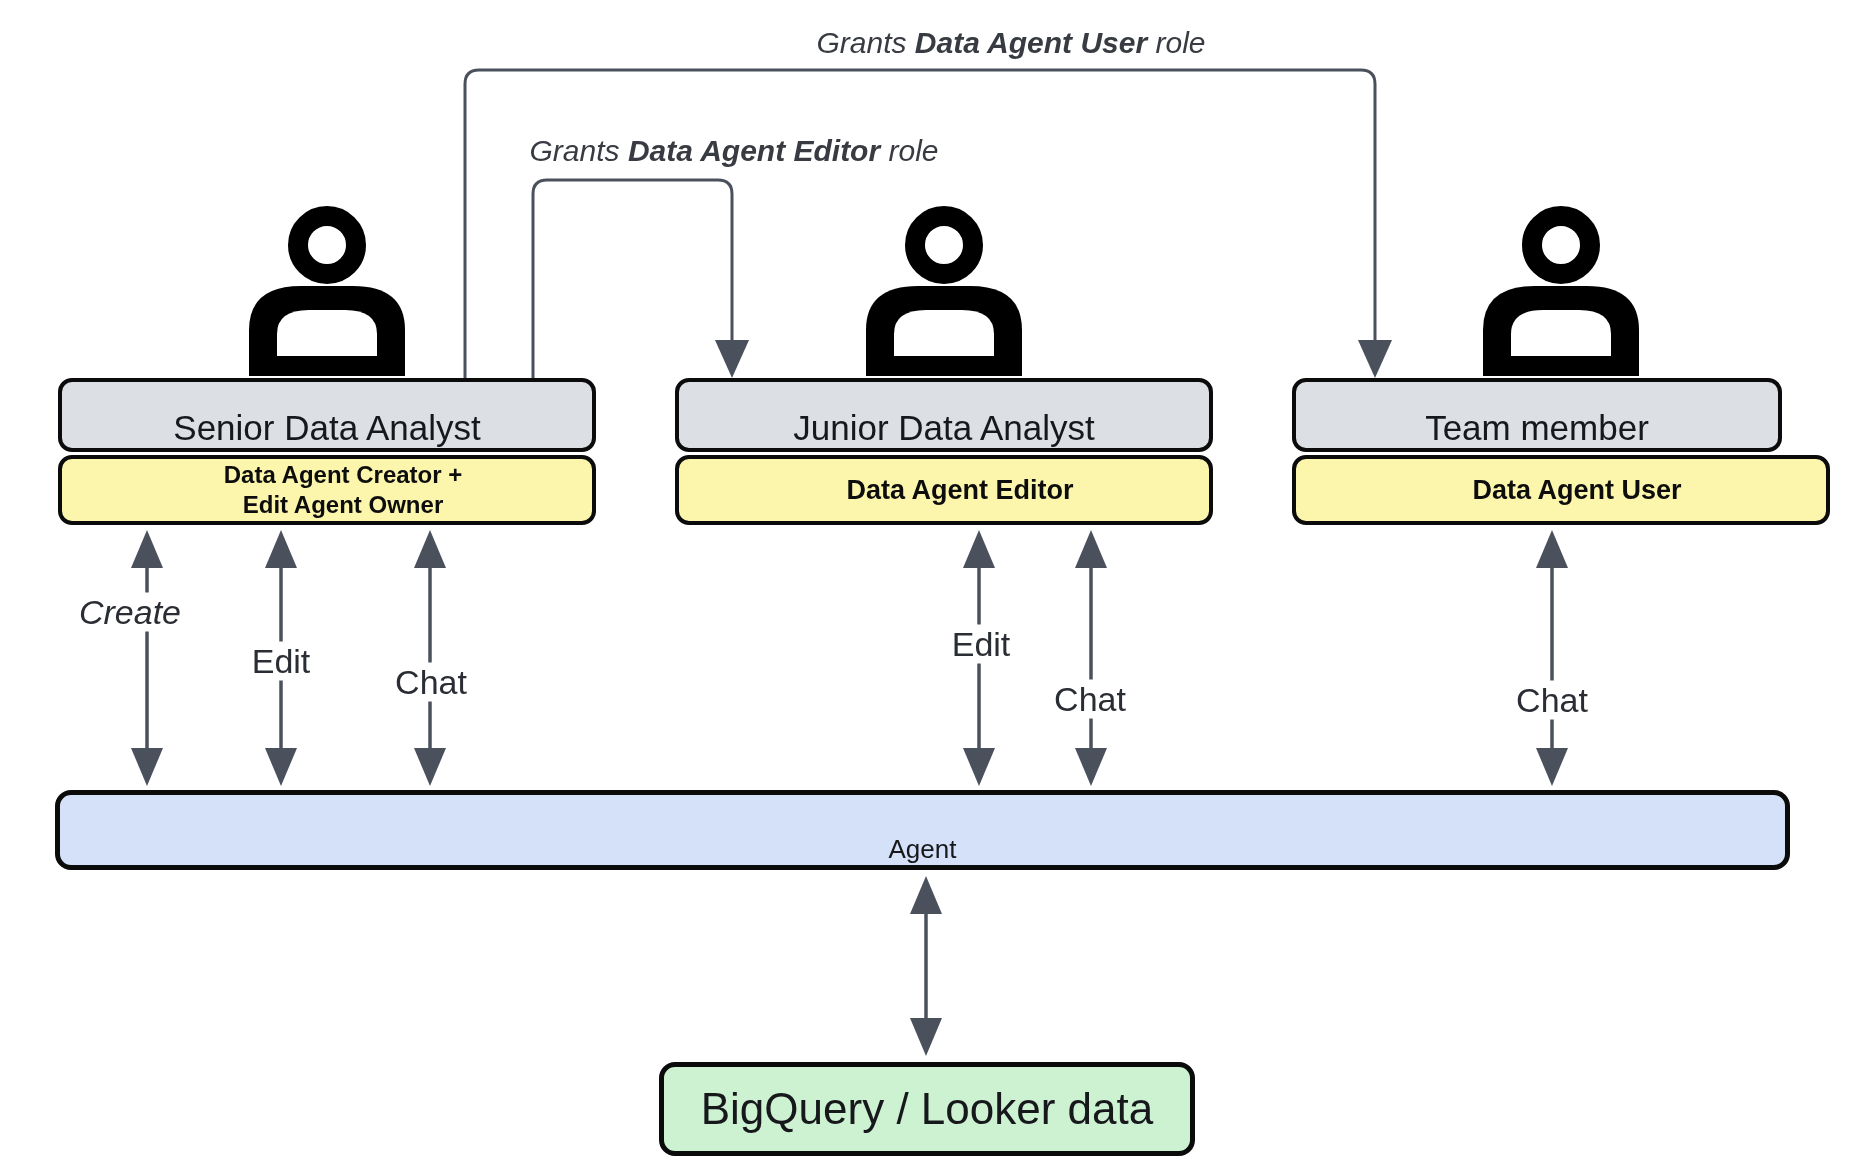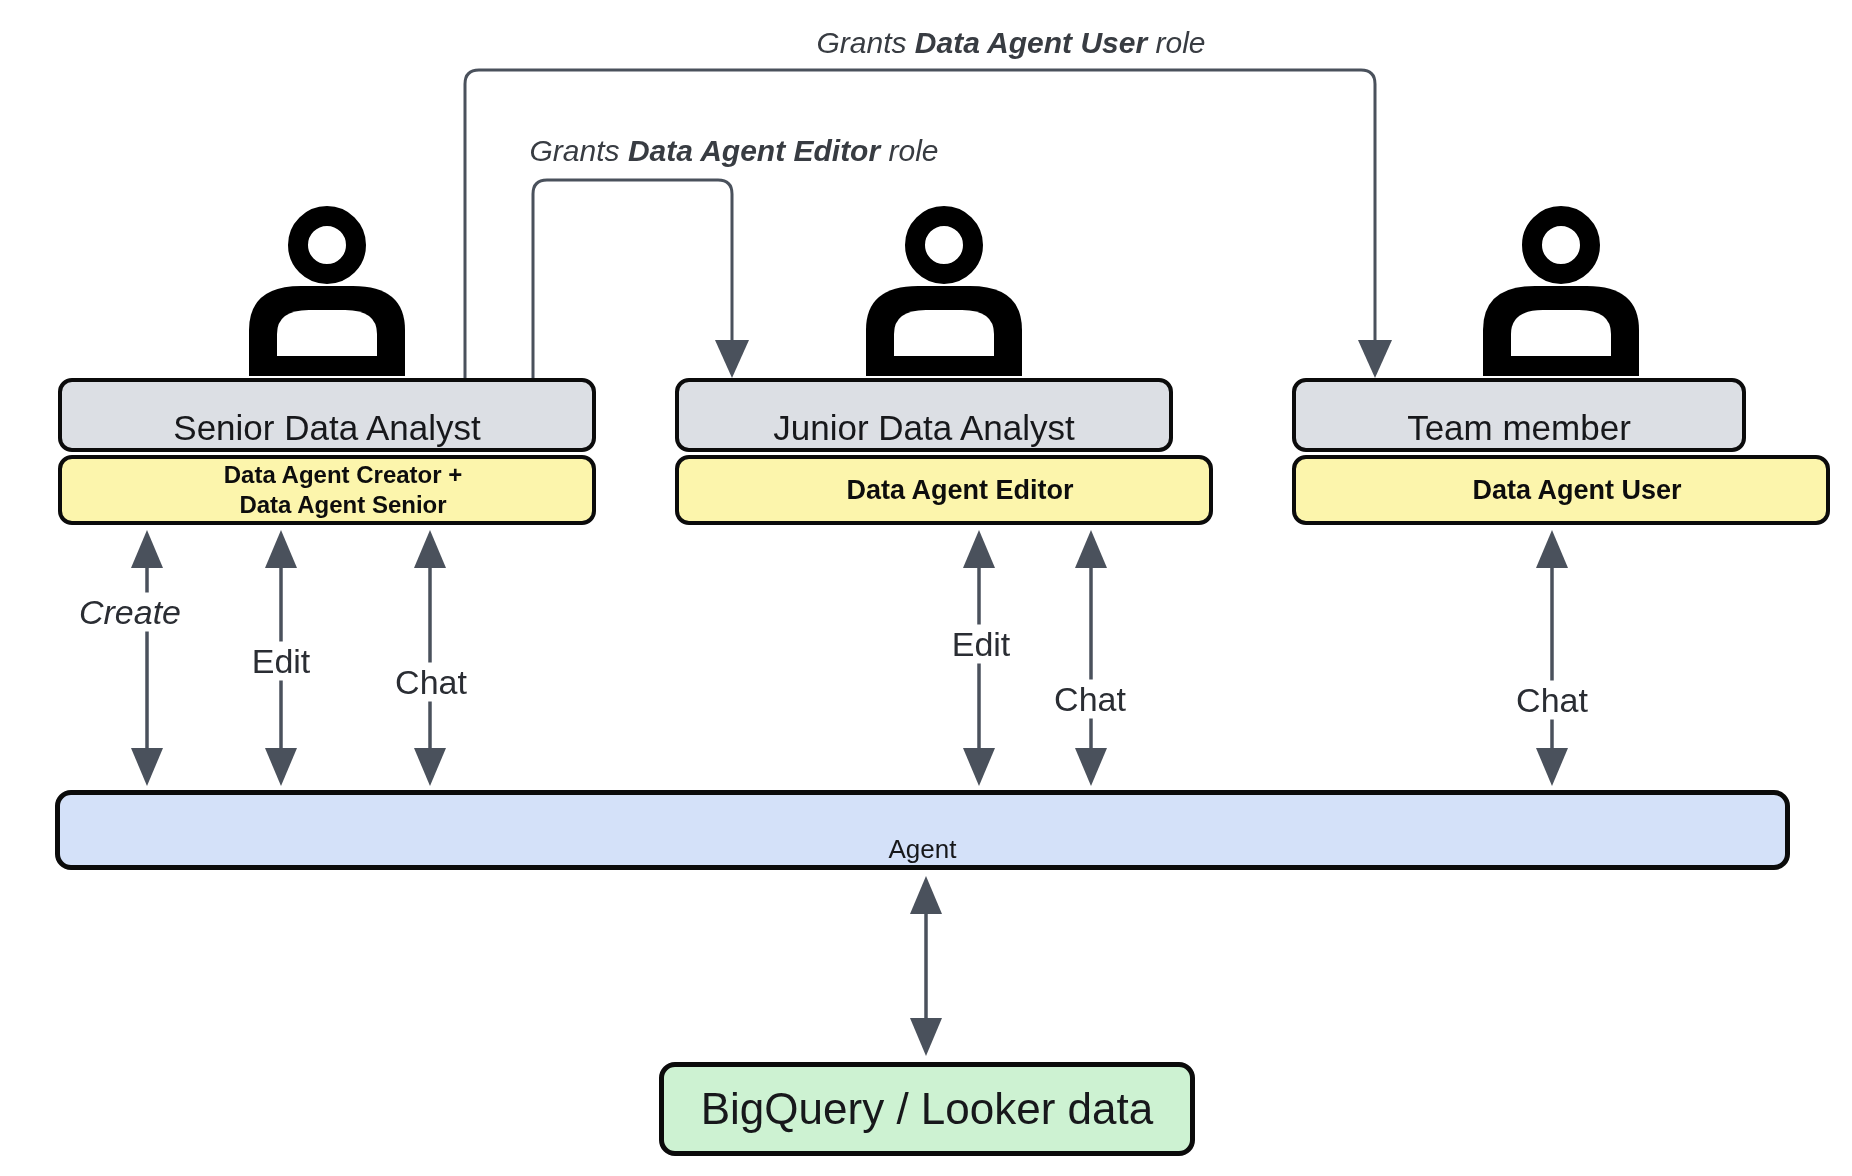--- a/index.html
+++ b/index.html
@@ -126,31 +126,31 @@
     <circle cx="80" cy="39" r="29" fill="#ffffff" stroke="#000000" stroke-width="20"></circle>
     <path d="M2,170 L2,124 Q2,80 54,80 L106,80 Q158,80 158,124 L158,170 Z" fill="#000000"></path>
     <path d="M30,150 L30,128 Q30,104 62,104 L98,104 Q130,104 130,128 L130,150 Z" fill="#ffffff"></path>
   </svg>
 
   <div class="title-box" style="left:58px;top:378px;width:538px;">
     <span>Senior Data Analyst</span>
   </div>
   <div class="role-box two-line" style="left:58px;top:455px;width:538px;">
     <div>Data Agent Creator +</div>
-    <div>Data Agent Senior</div>
+    <div>Edit Agent Owner</div>
   </div>
 
-  <div class="title-box" style="left:675px;top:378px;width:498px;">
+  <div class="title-box" style="left:675px;top:378px;width:538px;">
     <span>Junior Data Analyst</span>
   </div>
   <div class="role-box" style="left:675px;top:455px;width:538px;">
     <div>Data Agent Editor</div>
   </div>
 
-  <div class="title-box" style="left:1292px;top:378px;width:454px;">
+  <div class="title-box" style="left:1292px;top:378px;width:490px;">
     <span>Team member</span>
   </div>
   <div class="role-box" style="left:1292px;top:455px;width:538px;">
     <div>Data Agent User</div>
   </div>
 
   <div class="action-label" style="left:130px;top:612px;font-style:italic;">Create</div>
   <div class="action-label" style="left:281px;top:661px;">Edit</div>
   <div class="action-label" style="left:431px;top:682px;">Chat</div>
   <div class="action-label" style="left:981px;top:644px;">Edit</div>

